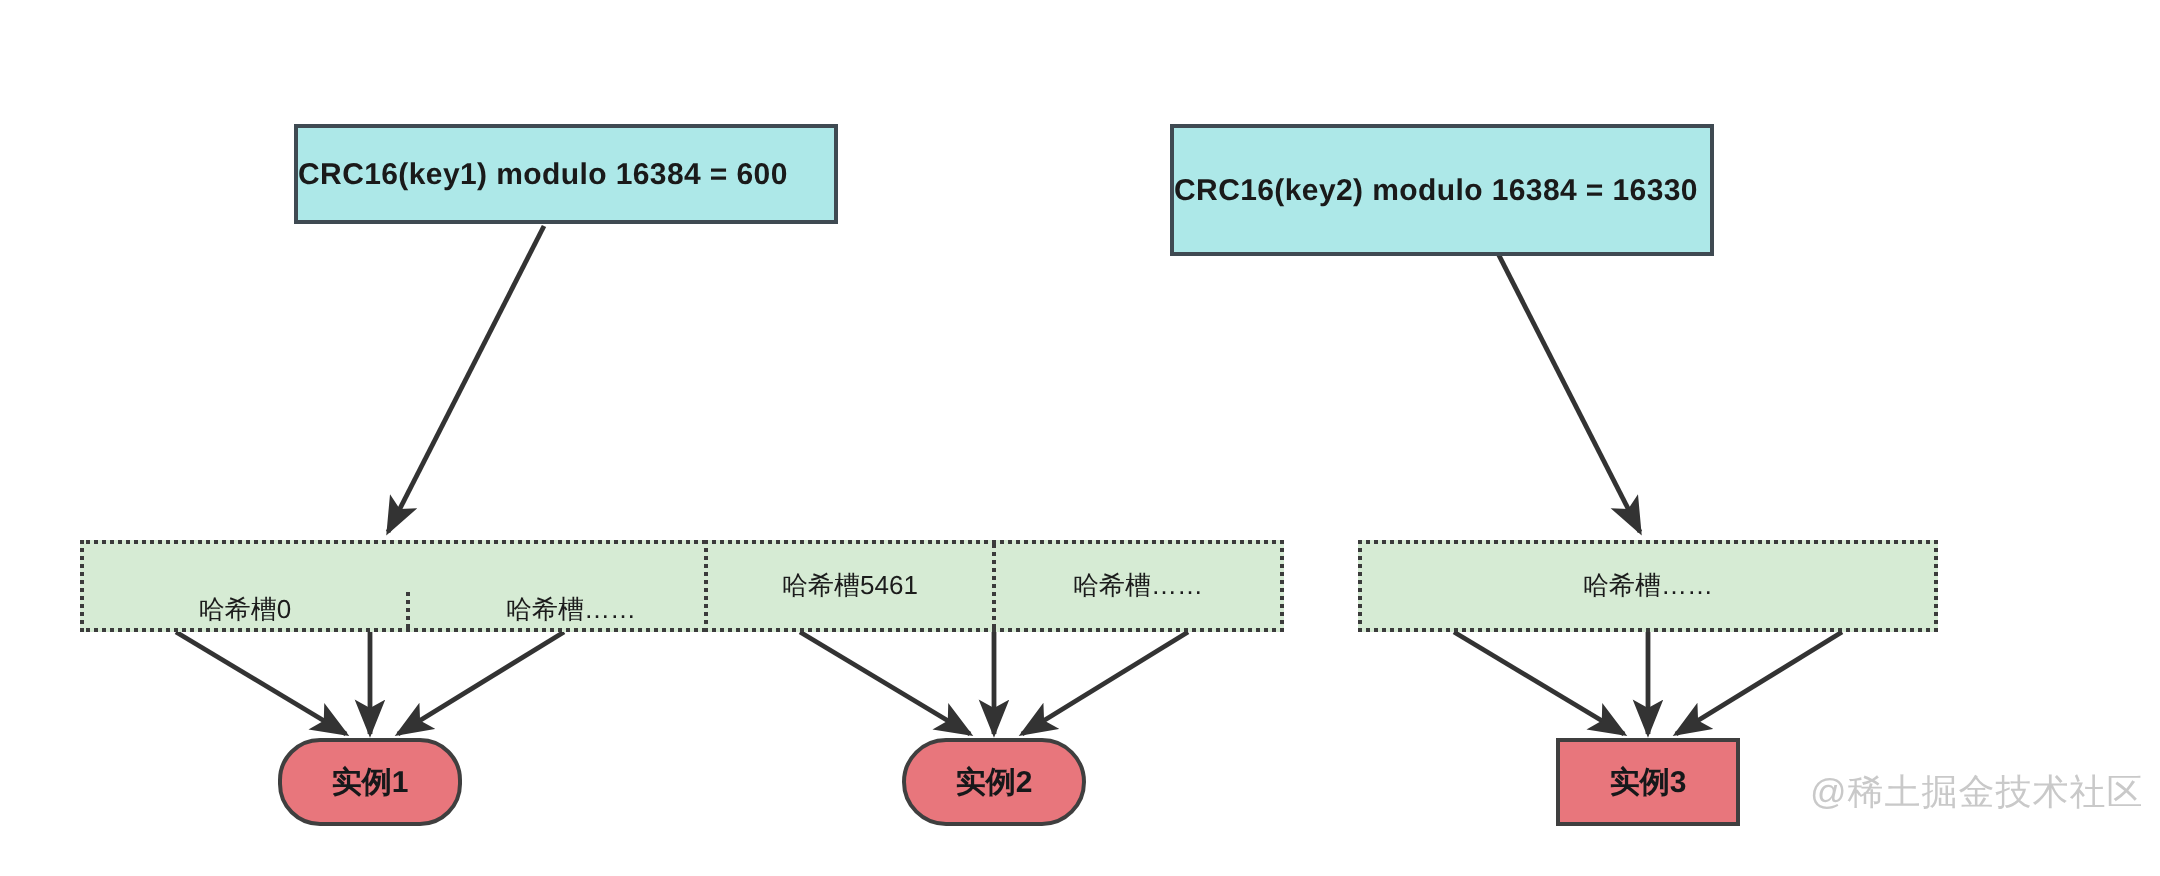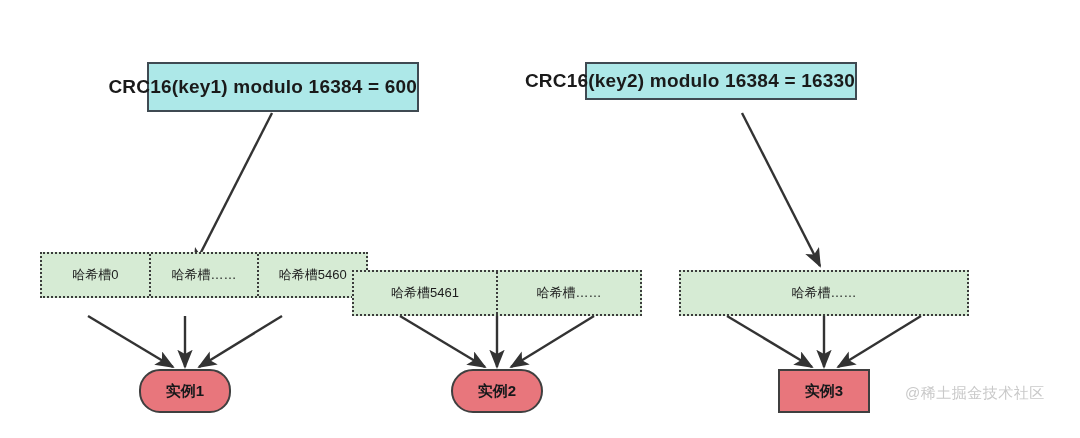--- a/index.html
+++ b/index.html
@@ -25,22 +25,22 @@
     height: 438px;
     pointer-events: none;
   }
   .crc-box {
     position: absolute;
     box-sizing: border-box;
     background: #ade8e8;
     border: 2px solid #3f4a52;
     display: flex;
     align-items: center;
-    justify-content: flex-end;
-    font-size: 19px;
+    justify-content: flex-start;
+    font-size: 15px;
     font-weight: bold;
     color: #1a1a1a;
     letter-spacing: 0.2px;
     white-space: nowrap;
   }
   .slot-group {
     position: absolute;
     box-sizing: border-box;
     display: flex;
     background: #d6ebd4;
@@ -69,21 +69,21 @@
     display: flex;
     align-items: center;
     justify-content: center;
     font-size: 15px;
     font-weight: bold;
     color: #16181a;
     white-space: nowrap;
   }
   .watermark {
     position: absolute;
-    font-size: 15px;
+    font-size: 18px;
     color: #c9c9c9;
     white-space: nowrap;
     letter-spacing: 0.5px;
   }
 </style>
 </head>
 <body>
 
 <div id="diagram-root">
 
@@ -108,28 +108,27 @@
 
     <line x1="727" y1="316" x2="812" y2="367" stroke="#333333" stroke-width="2.4" marker-end="url(#arrowhead)"></line>
     <line x1="824" y1="316" x2="824" y2="367" stroke="#333333" stroke-width="2.4" marker-end="url(#arrowhead)"></line>
     <line x1="921" y1="316" x2="838" y2="367" stroke="#333333" stroke-width="2.4" marker-end="url(#arrowhead)"></line>
   </svg>
 
   <div class="crc-box" style="left:147px; top:62px; width:272px; height:50px;">
     <span>CRC16(key1) modulo 16384 = 600</span>
   </div>
 
-  <div class="crc-box" style="left:585px; top:62px; width:272px; height:38px;">
+  <div class="crc-box" style="left:585px; top:62px; width:272px; height:66px;">
     <span>CRC16(key2) modulo 16384 = 16330</span>
   </div>
 
-  <div class="slot-group" style="left:40px; top:252px; width:328px;">
+  <div class="slot-group" style="left:40px; top:270px; width:328px;align-items:flex-end;">
     <div class="slot-cell">哈希槽0</div>
     <div class="slot-cell">哈希槽……</div>
-    <div class="slot-cell">哈希槽5460</div>
   </div>
 
   <div class="slot-group" style="left:352px; top:270px; width:290px;">
     <div class="slot-cell">哈希槽5461</div>
     <div class="slot-cell">哈希槽……</div>
   </div>
 
   <div class="slot-group" style="left:679px; top:270px; width:290px;">
     <div class="slot-cell">哈希槽……</div>
   </div>

